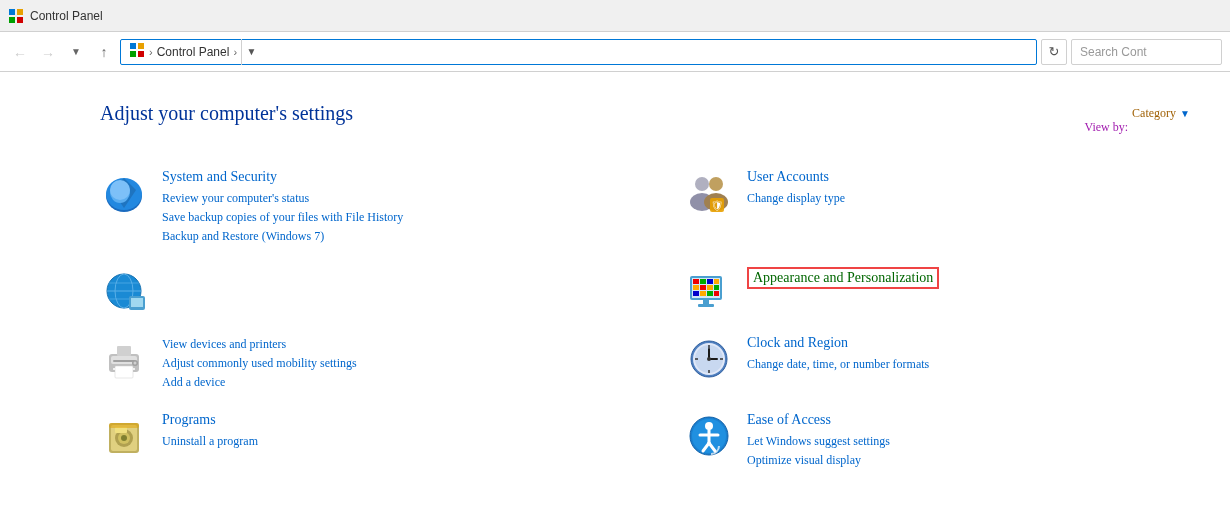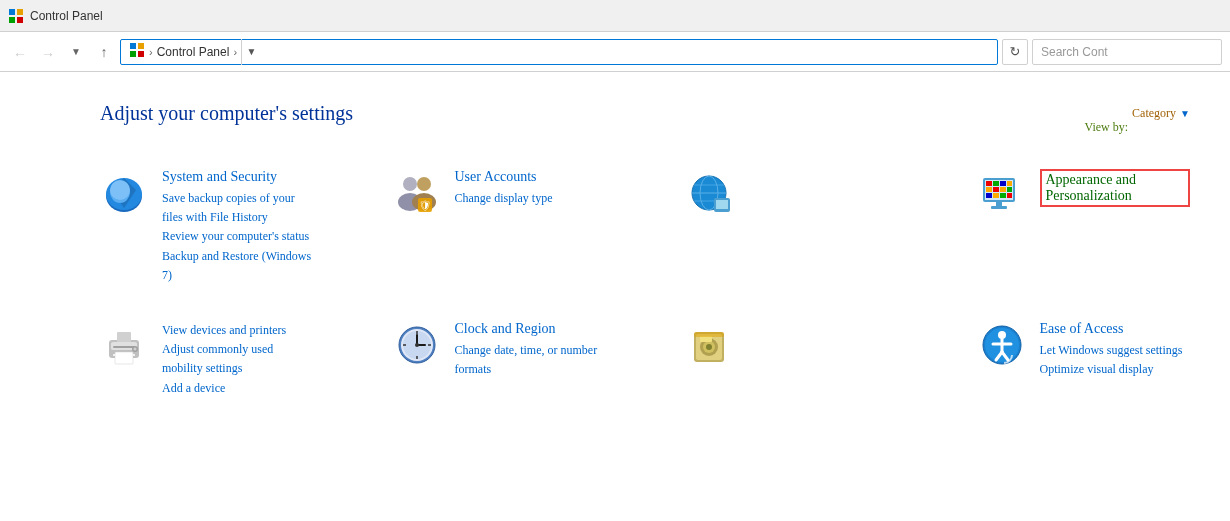--- a/index.html
+++ b/index.html
@@ -92,21 +92,21 @@
       display: flex;
       align-items: center;
       justify-content: center;
       border: 1px solid #d0d0d0;
       border-radius: 2px;
       cursor: pointer;
       color: #555;
       font-size: 13px;
     }
     .search-box {
-      width: 190px;
+      width: 151px;
       height: 26px;
       border: 1px solid #d0d0d0;
       border-radius: 2px;
       padding: 0 8px;
       font-size: 12px;
       color: #999;
       display: flex;
       align-items: center;
     }
 
@@ -129,35 +129,35 @@
       color: #003399;
       font-weight: 400;
     }
     .view-by {
       display: flex;
       align-items: center;
       gap: 4px;
       font-size: 12px;
       color: #555;
     }
-    .view-by-label { color: #4d7c0f; margin-top: 28px; }
+    .view-by-label { color: #a21caf; margin-top: 28px; }
     .view-by-value {
       color: #a16207;
       cursor: pointer;
     }
     .view-by-arrow {
       color: #0066cc;
       font-size: 10px;
     }
 
     
     .categories-grid {
       display: grid;
-      grid-template-columns: 1fr 1fr 1fr 1fr;
-      gap: 16px;
+      grid-template-columns: 1fr 1fr;
+      gap: 0;
       column-gap: 80px;
     }
 
     .category-item {
       display: flex;
       align-items: flex-start;
       gap: 14px;
       padding: 10px 0;
     }
 
@@ -257,22 +257,22 @@
         <svg width="46" height="46" viewBox="0 0 46 46">
           <ellipse cx="23" cy="26" rx="18" ry="16" fill="#1a6bbf"></ellipse>
           <ellipse cx="23" cy="24" rx="18" ry="16" fill="#2288e0"></ellipse>
           <polygon points="23,8 35,20 23,38 11,20" fill="#1a5fa0" opacity="0.5"></polygon>
           <ellipse cx="19" cy="22" rx="10" ry="11" fill="#5aadf0"></ellipse>
           <ellipse cx="19" cy="20" rx="10" ry="10" fill="#7dc0f8"></ellipse>
         </svg>
       </div>
       <div class="cat-content">
         <div class="cat-title">System and Security</div>
+        <a class="cat-link">Review your computer's status</a>
         <a class="cat-link">Save backup copies of your files with File History</a>
-        <a class="cat-link">Review your computer's status</a>
         <a class="cat-link">Backup and Restore (Windows 7)</a>
       </div>
     </div>
 
     <div class="category-item">
       <div class="cat-icon">
         <svg width="46" height="46" viewBox="0 0 46 46">
 
           <circle cx="16" cy="14" r="7" fill="#b0b0c0"></circle>
           <ellipse cx="16" cy="32" rx="12" ry="9" fill="#9090a8"></ellipse>
@@ -389,20 +389,24 @@
           <rect x="10" y="12" width="26" height="26" rx="2" fill="#e0d080"></rect>
           <circle cx="23" cy="25" r="9" fill="#b0a050"></circle>
           <circle cx="23" cy="25" r="6" fill="#d0c060"></circle>
           <circle cx="23" cy="25" r="3" fill="#808030"></circle>
 
           <rect x="14" y="14" width="12" height="6" rx="1" fill="#f0e080"></rect>
 
           <rect x="8" y="10" width="30" height="5" rx="2" fill="#e0a000" opacity="0.5"></rect>
         </svg>
       </div>
+      <div class="cat-content">
+        <div class="cat-title">Programs</div>
+        <a class="cat-link">Uninstall a program</a>
+      </div>
     </div>
 
     <div class="category-item">
       <div class="cat-icon">
         <svg width="46" height="46" viewBox="0 0 46 46">
 
           <circle cx="23" cy="23" r="19" fill="#1a80d0" stroke="#1060a8" stroke-width="1"></circle>
           <circle cx="23" cy="23" r="17" fill="#2090e0"></circle>
 
           <circle cx="23" cy="13" r="4" fill="#fff"></circle>

